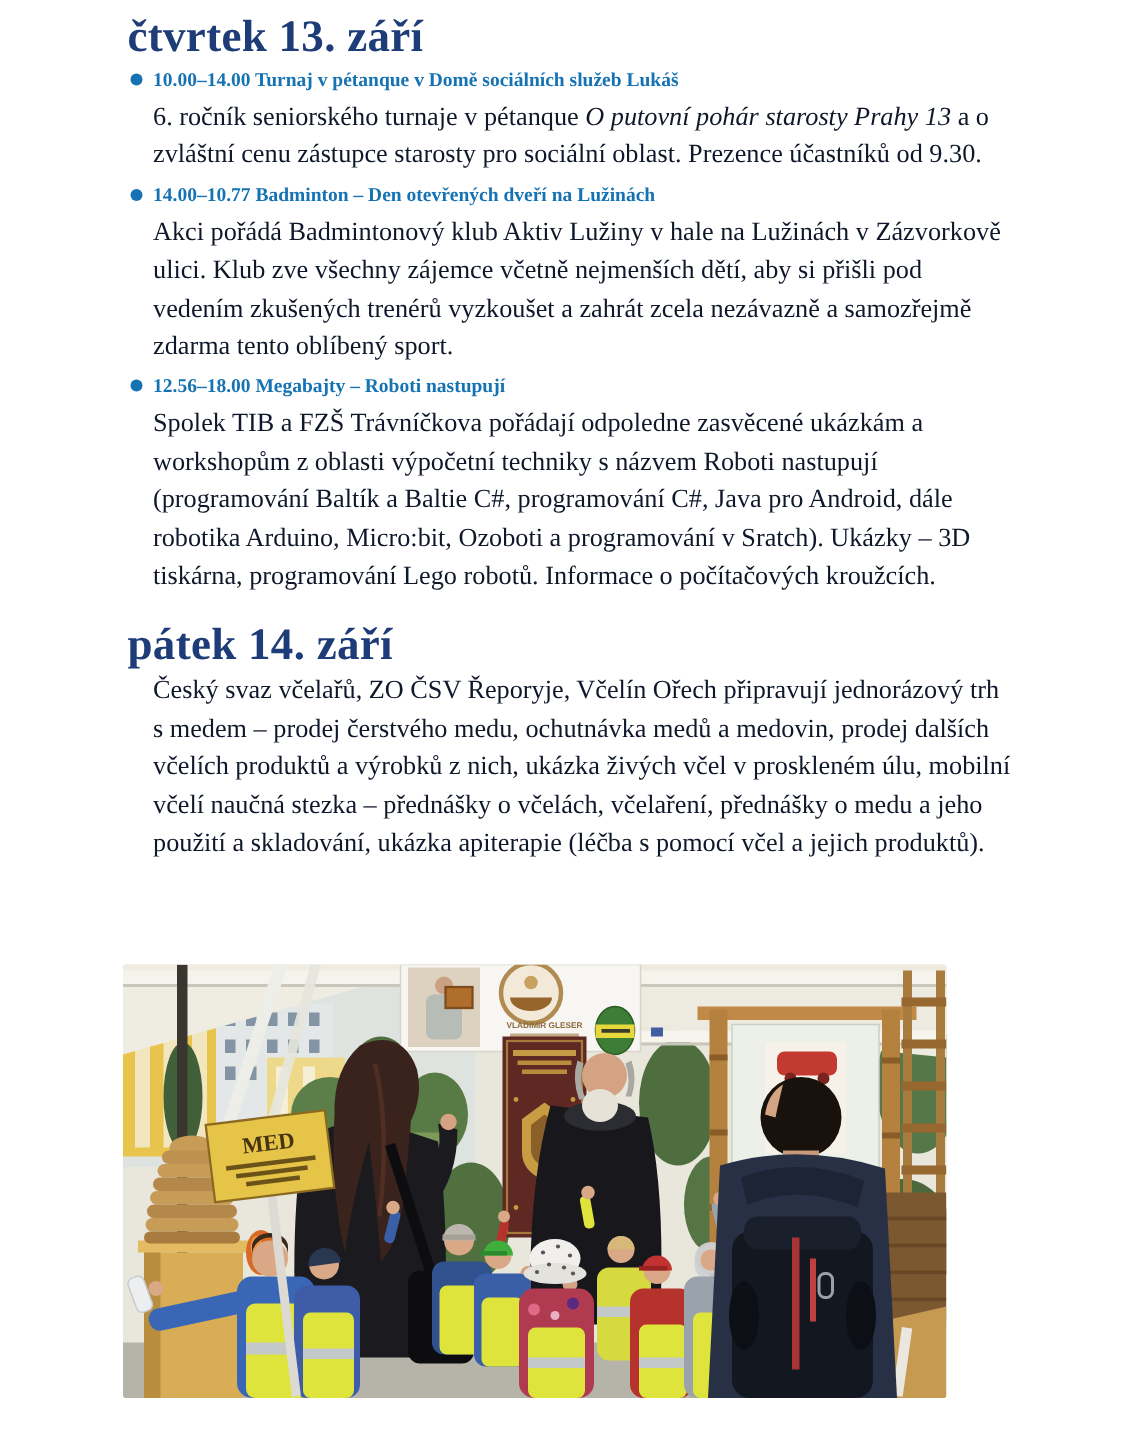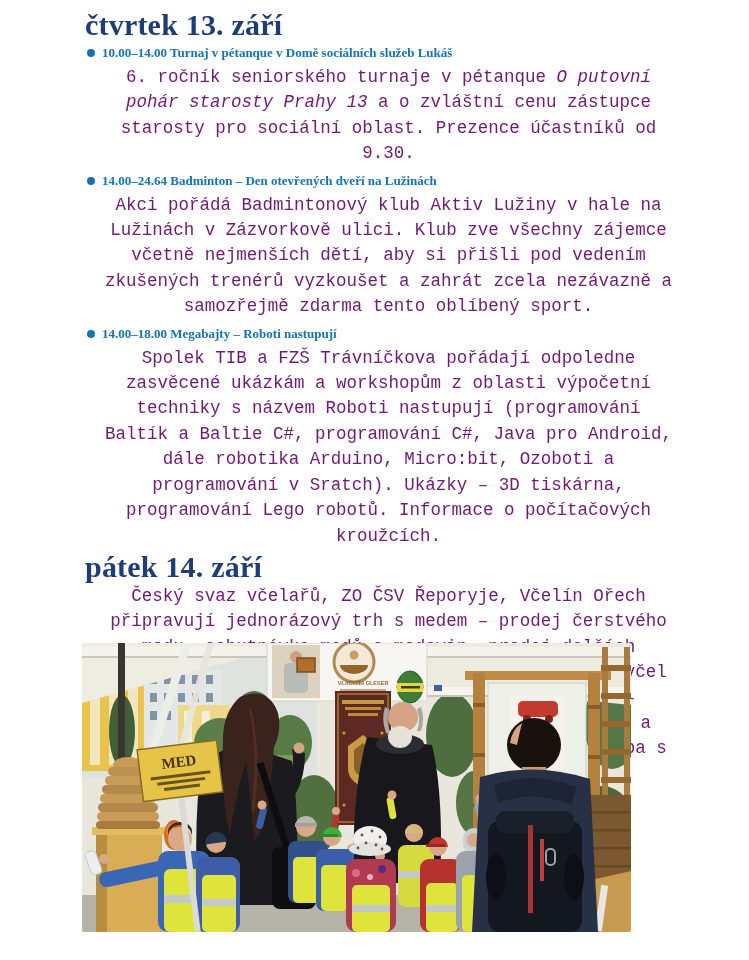--- a/index.html
+++ b/index.html
@@ -6,34 +6,33 @@
   body{
     width:749px;height:960px;position:relative;background:#ffffff;
     font-family:"Liberation Serif","DejaVu Serif",serif;
     -webkit-font-smoothing:antialiased;
   }
   .content{position:absolute;left:85px;top:11px;width:590px;}
   .section-header{
     margin:0 0 3px 0;color:#1d3c78;font-size:30px;line-height:28px;
     font-weight:bold;letter-spacing:.2px;
   }
-  .section + .section .section-header{margin-top:4px;}
+  .section + .section .section-header{margin-top:20px;}
   .event{margin:0;}
   .event-title-row{display:flex;align-items:flex-start;margin:0;}
   .bullet{
     flex:0 0 auto;width:8px;height:8px;border-radius:50%;
     background:#1573b4;margin:7px 7px 0 2px;
   }
   .event-title{
     margin:0;color:#1573b4;font-size:13px;line-height:21px;font-weight:bold;
   }
   .event-body{
-    margin:2px 0 3px 17px;color:#701a75;font-size:17.5px;line-height:25.4px;
-    text-align:center;
-    font-family:Liberation Mono, monospace;
+    margin:2px 0 3px 17px;color:#0f172a;font-size:17.5px;line-height:25.4px;
+    text-align:left;
   }
   .event-body em{font-style:italic;}
   .photo{
     position:absolute;left:-3px;top:632px;width:549px;height:289px;margin:0;
     overflow:hidden;border-radius:2px;background:#e9e6db;
   }
   .photo svg{display:block;}
 </style>
 </head>
 <body>
@@ -48,29 +47,29 @@
         <div class="event-title-row">
           <span class="bullet"></span>
           <h3 class="event-title">10.00–14.00 Turnaj v pétanque v Domě sociálních služeb Lukáš</h3>
         </div>
         <p class="event-body"><span>6. ročník seniorského turnaje v pétanque </span><em>O putovní pohár starosty Prahy 13</em><span> a o zvláštní cenu zástupce starosty pro sociální oblast. Prezence účastníků od 9.30.</span></p>
       </div>
 
       <div class="event">
         <div class="event-title-row">
           <span class="bullet"></span>
-          <h3 class="event-title">14.00–24.64 Badminton – Den otevřených dveří na Lužinách</h3>
+          <h3 class="event-title">14.00–10.77 Badminton – Den otevřených dveří na Lužinách</h3>
         </div>
         <p class="event-body"><span>Akci pořádá Badmintonový klub Aktiv Lužiny v hale na Lužinách v Zázvorkově ulici. Klub zve všechny zájemce včetně nejmenších dětí, aby si přišli pod vedením zkušených trenérů vyzkoušet a zahrát zcela nezávazně a samozřejmě zdarma tento oblíbený sport.</span></p>
       </div>
 
       <div class="event">
         <div class="event-title-row">
           <span class="bullet"></span>
-          <h3 class="event-title">14.00–18.00 Megabajty – Roboti nastupují</h3>
+          <h3 class="event-title">12.56–18.00 Megabajty – Roboti nastupují</h3>
         </div>
         <p class="event-body"><span>Spolek TIB a FZŠ Trávníčkova pořádají odpoledne zasvěcené ukázkám a workshopům z oblasti výpočetní techniky s názvem Roboti nastupují (programování Baltík a Baltie C#, programování C#, Java pro Android, dále robotika Arduino, Micro:bit, Ozoboti a programování v Sratch). Ukázky – 3D tiskárna, programování Lego robotů. Informace o počítačových kroužcích.</span></p>
       </div>
     </section>
 
     <section class="section">
       <h2 class="section-header">pátek 14. září</h2>
 
       <div class="event">
         <p class="event-body"><span>Český svaz včelařů, ZO ČSV Řeporyje, Včelín Ořech připravují jednorázový trh s medem – prodej čerstvého medu, ochutnávka medů a medovin, prodej dalších včelích produktů a výrobků z nich, ukázka živých včel v proskleném úlu, mobilní včelí naučná stezka – přednášky o včelách, včelaření, přednášky o medu a jeho použití a skladování, ukázka apiterapie (léčba s pomocí včel a jejich produktů).</span></p>

